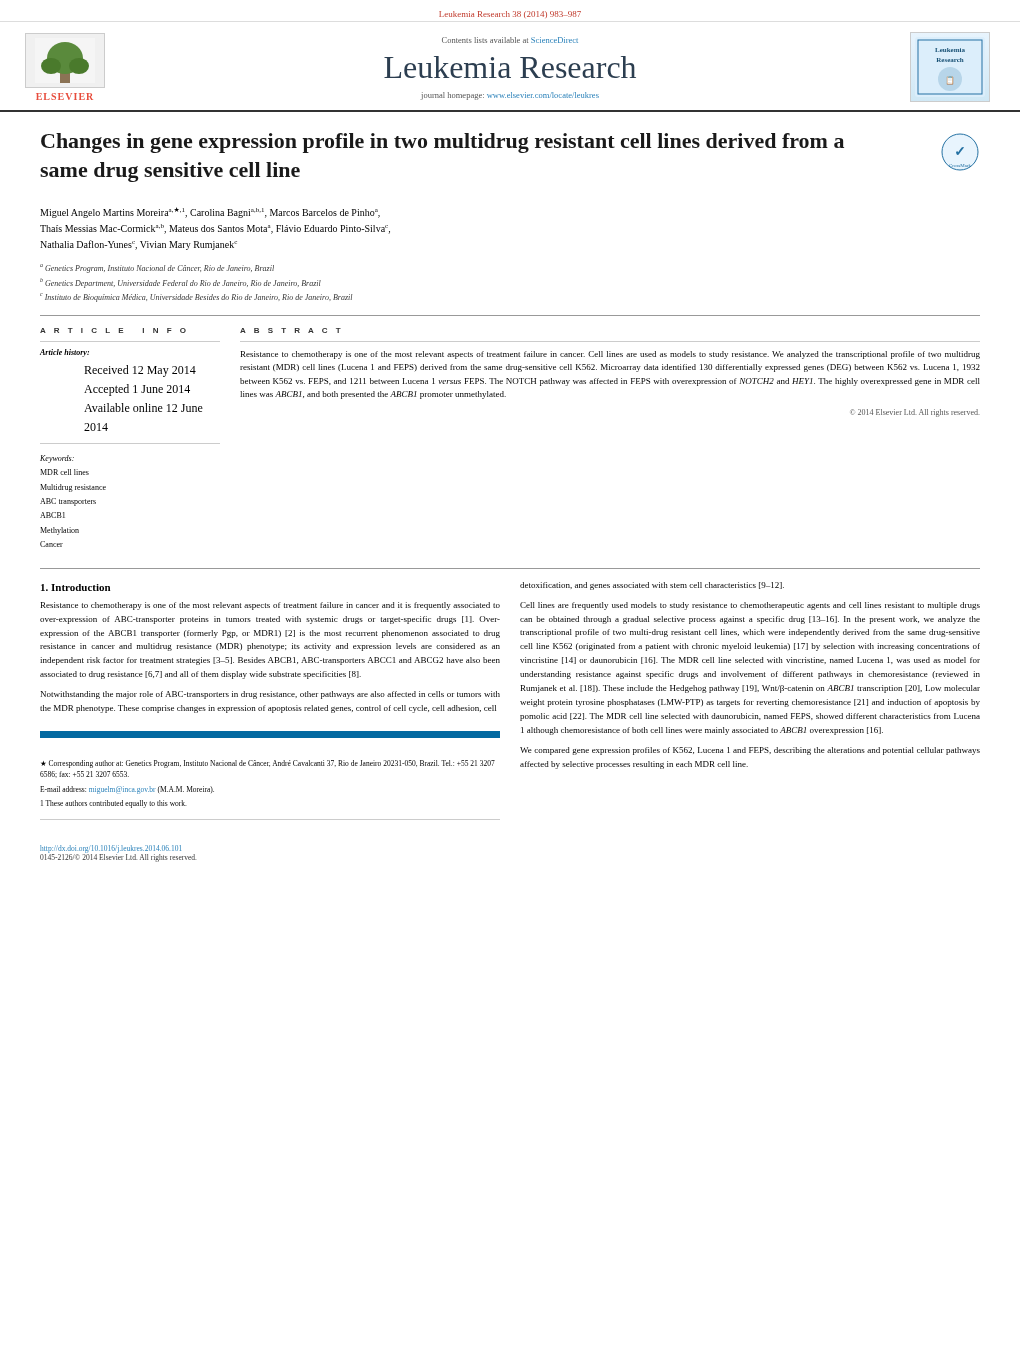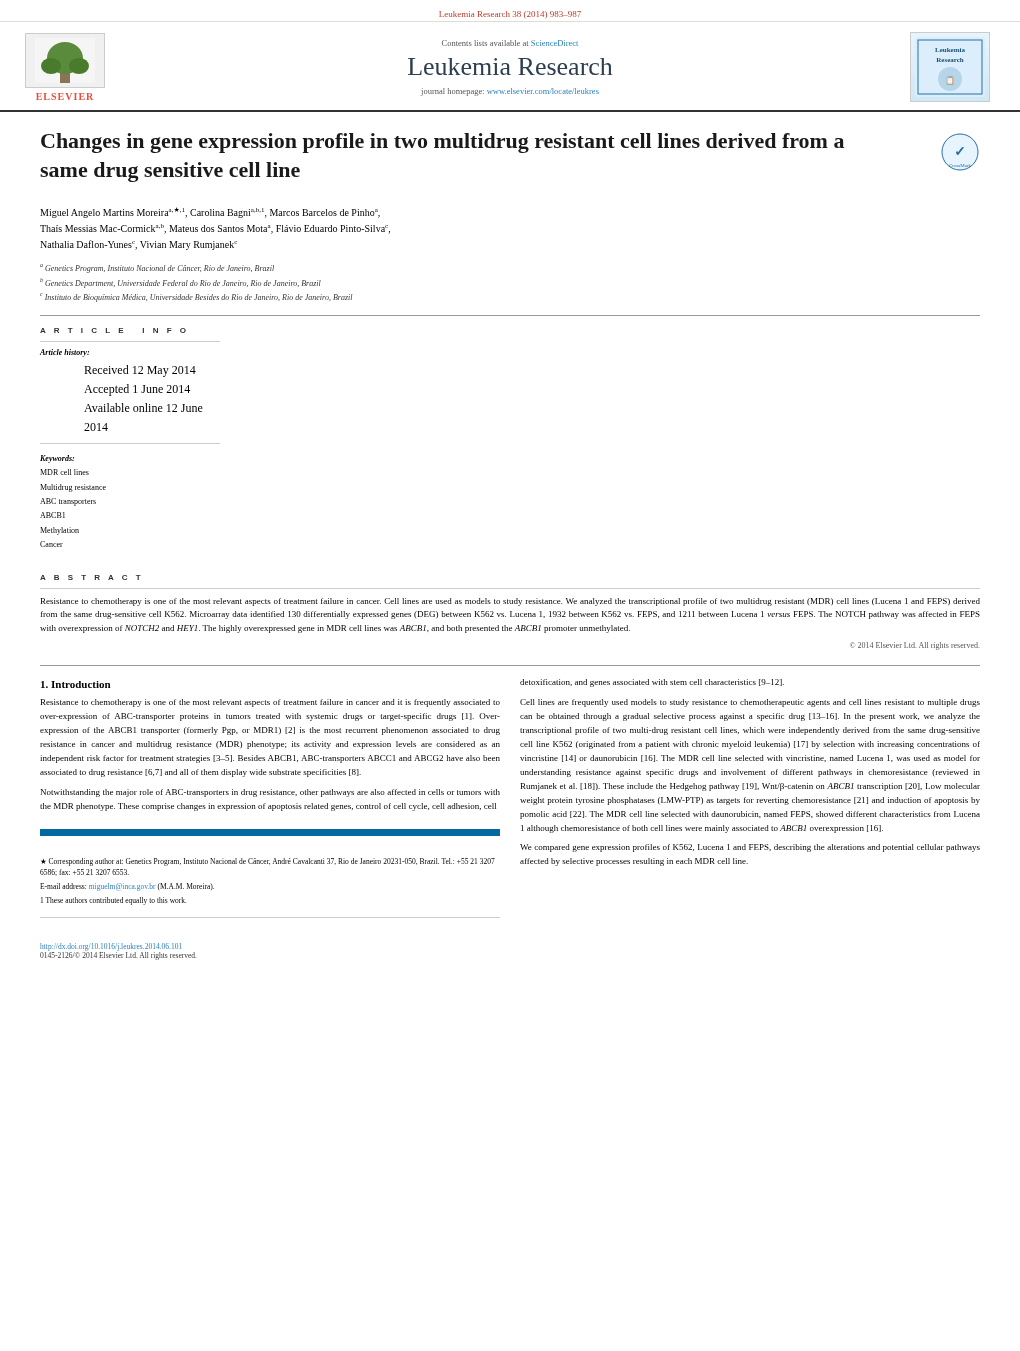--- a/index.html
+++ b/index.html
@@ -63,21 +63,21 @@
     .contents-line {
       font-size: 8.5px;
       color: #555;
       margin-bottom: 4px;
     }
     .contents-link {
       color: #2980b9;
       text-decoration: none;
     }
     .journal-title {
-      font-size: 26px;
+      font-size: 32px;
       font-weight: normal;
       color: #2c3e50;
       font-family: 'Times New Roman', serif;
     }
     .journal-homepage {
       font-size: 8.5px;
       color: #555;
       margin-top: 4px;
     }
     .journal-homepage a {
@@ -163,21 +163,20 @@
       border: none;
       border-top: 0.5px solid #ccc;
       margin: 6px 0;
     }
 
     
     .two-col {
       display: flex;
       gap: 20px;
       margin-bottom: 15px;
-      flex-direction: column;
     }
     .article-info-col {
       width: 180px;
       flex-shrink: 0;
     }
     .abstract-col {
       flex: 1;
     }
     .section-label {
       font-size: 8px;
@@ -197,21 +196,21 @@
       font-size: 12px;
       line-height: 1.6;
       padding-left: 44px;
     }
     .keywords-section {
       margin-top: 10px;
     }
     .keywords-label {
       font-size: 8px;
       font-style: italic;
-      font-weight: bold;
+      font-weight: normal;
       margin-bottom: 3px;
     }
     .keyword-item {
       font-size: 8px;
       line-height: 1.8;
       display: block;
     }
 
     .abstract-text {
       font-size: 9px;

